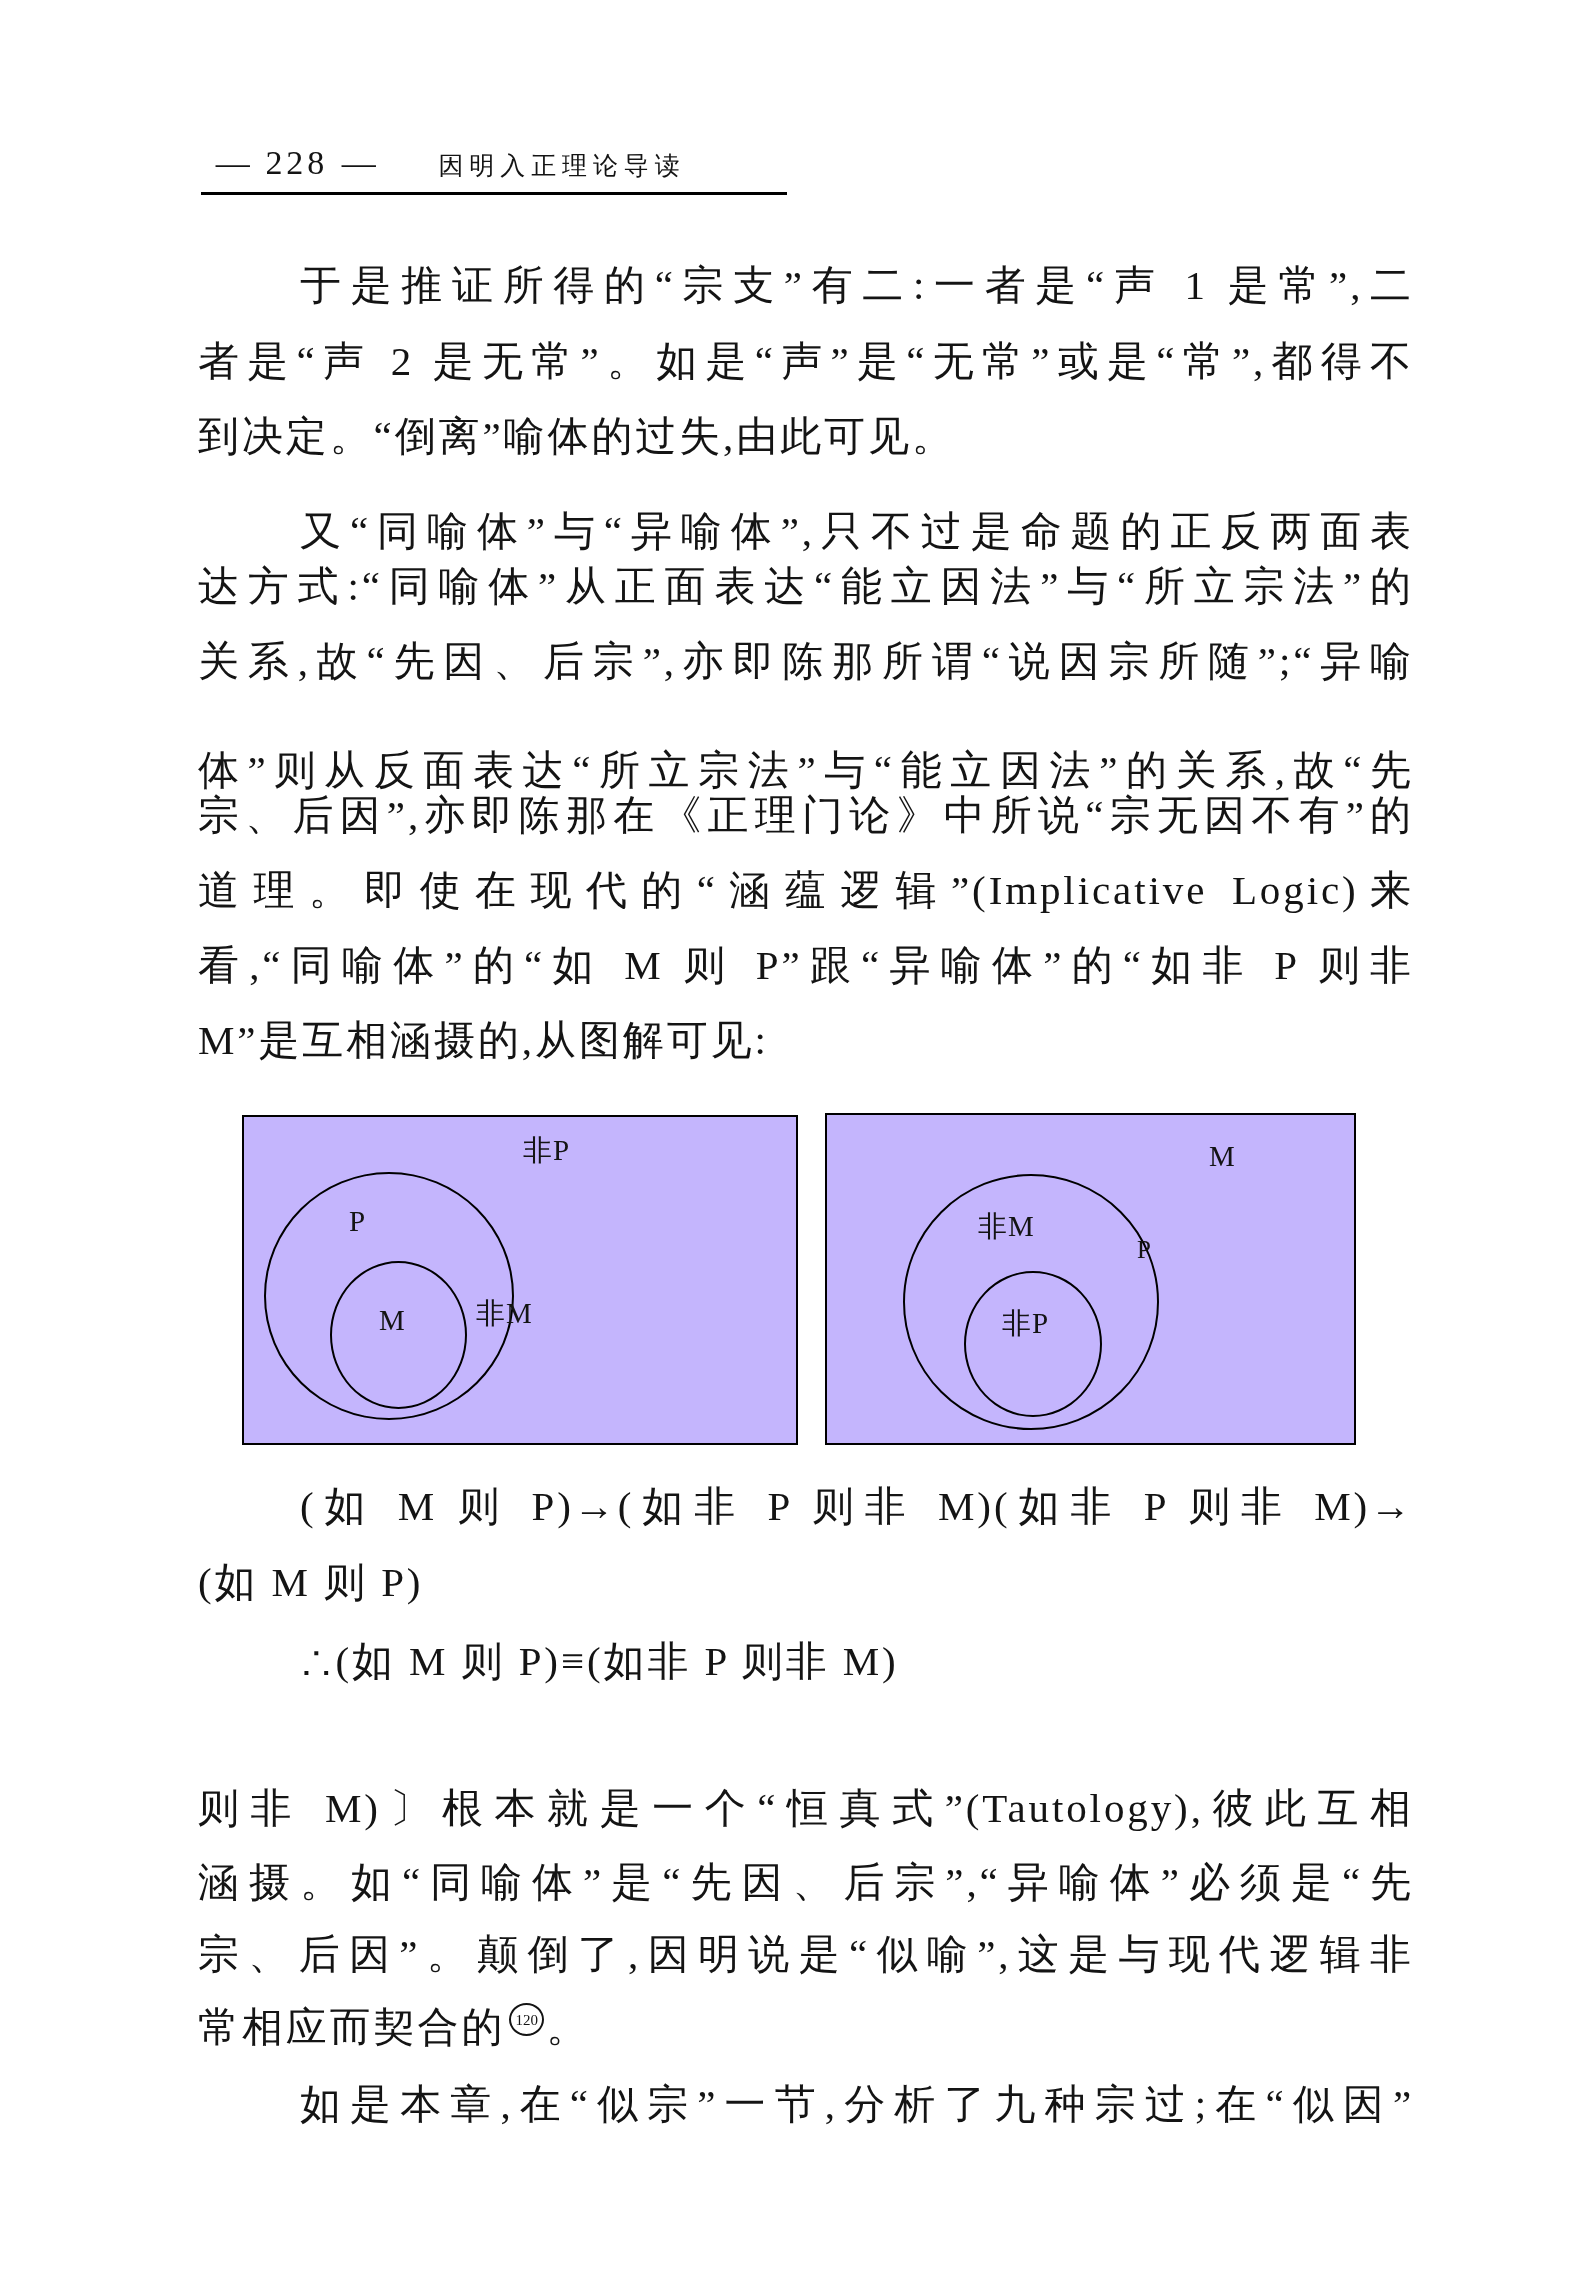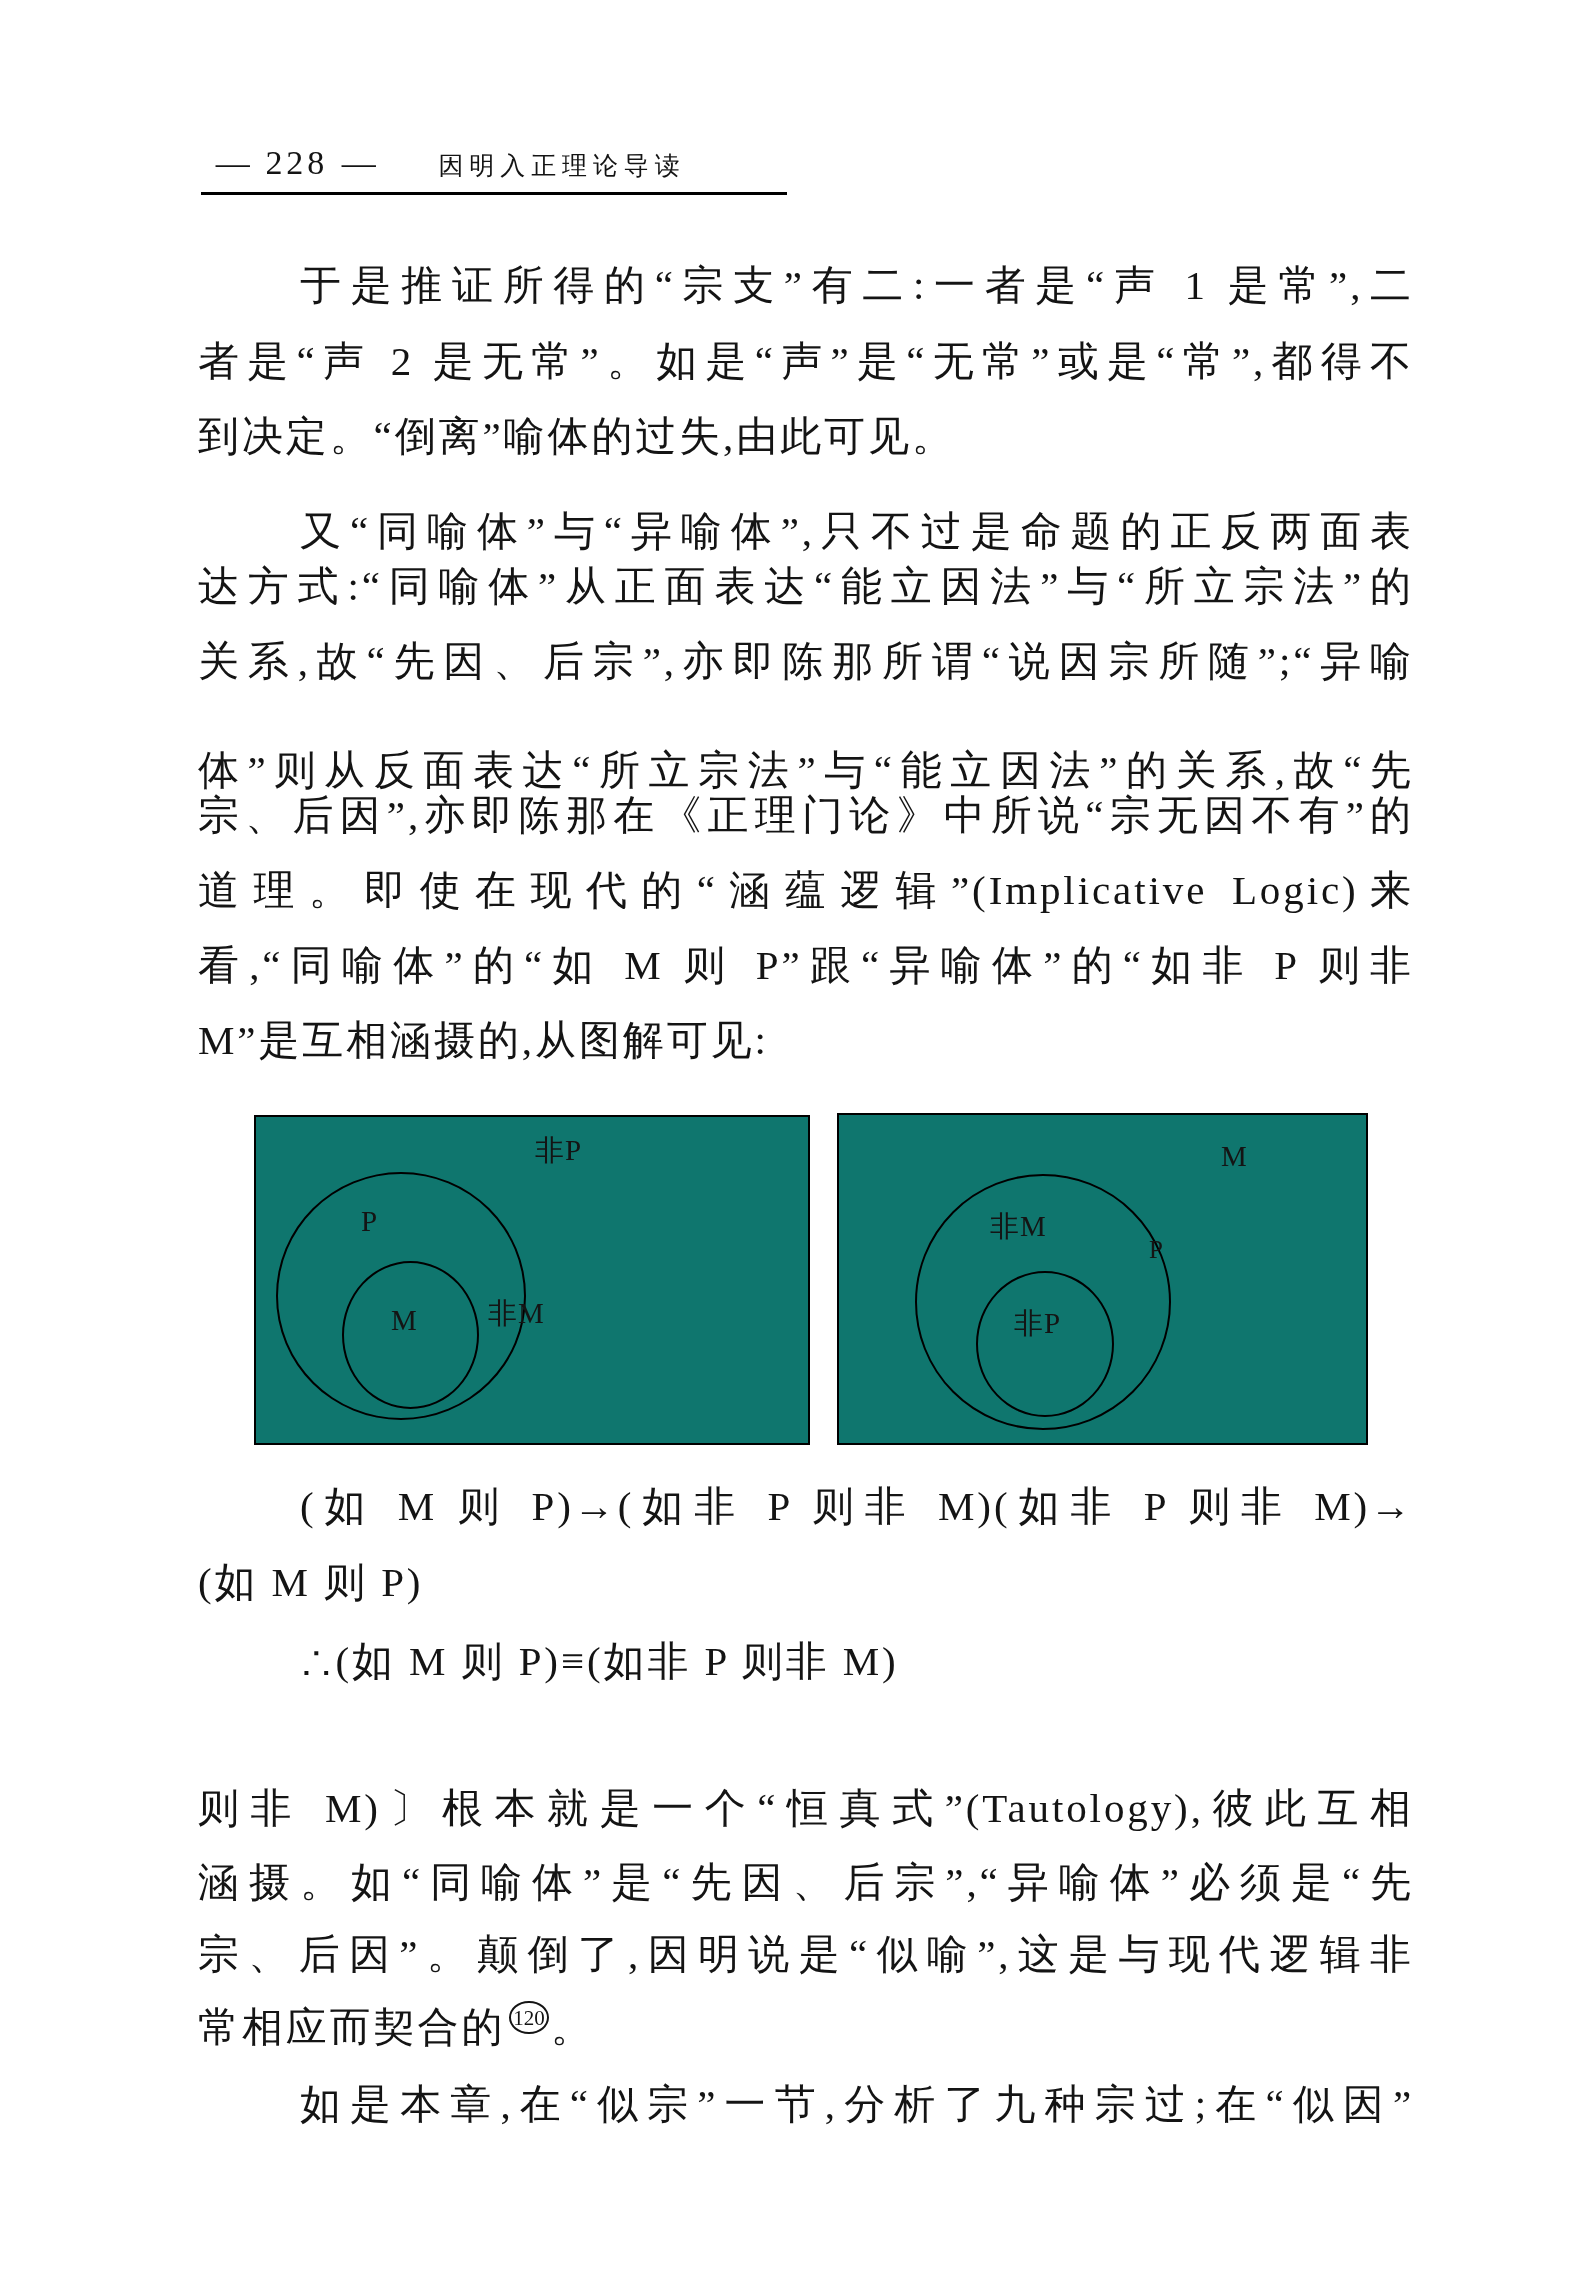--- a/index.html
+++ b/index.html
@@ -23,42 +23,42 @@
   }
   
   .tline {
     position:absolute; left:198px; width:1216px; height:60px;
     font-size:41px; line-height:55px; letter-spacing:2.9px;
     text-align:left;
   }
   .j { text-align:justify; text-align-last:justify; text-justify:inter-character; }
   .ind { text-indent:102px; }
   
-  .dbox { position:absolute; border:2.9px solid #000; background:#0f766e;margin-left:12px; }
+  .dbox { position:absolute; border:2.9px solid #000; background:#c4b5fd; }
   .dbox-left  { left:242px; top:1115px; width:552px; height:326px; }
   .dbox-right { left:825px; top:1113px; width:527px; height:328px; }
   .circle { position:absolute; border:2px solid #000; border-radius:50%; }
   .dl-outer { left:19.5px;  top:55px;  width:246px; height:244px; }
   .dl-inner { left:86px;  top:144px; width:133px; height:144px; }
   .dr-outer { left:76px;  top:59px;  width:252px; height:252px; }
   .dr-inner { left:137px; top:156px; width:134px; height:142px; }
   .dlabel { position:absolute; font-size:29px; letter-spacing:1px; white-space:nowrap; }
   .lbl-np  { left:279px; top:13.7px; }
   .lbl-p   { left:105px; top:88px; }
   .lbl-m   { left:135px; top:187px; }
   .lbl-nm  { left:232px; top:177px; }
   .rbl-m   { left:382px; top:25px; }
   .rbl-nm  { left:151px; top:92px; }
   .rbl-p   { left:310px; top:121px; font-size:25px; }
   .rbl-np  { left:175px; top:189px; }
   
   .fnmark {
     display:inline-block; min-width:35px; height:33px; line-height:30px;
     border:2px solid #141414; border-radius:50%; box-sizing:border-box;
-    font-size:21px; letter-spacing:0; text-align:center; text-indent:0;
+    font-size:15px; letter-spacing:0; text-align:center; text-indent:0;
     vertical-align:15.6px; margin:0 2px 0 3.9px; padding:0 2px;
   }
 </style>
 </head>
 <body>
 
 <div class="page">
 
   <div class="header">
     <span class="dash">—</span>

